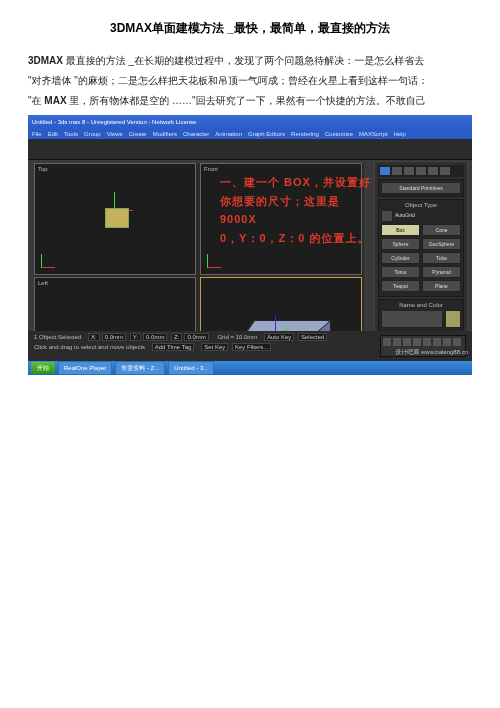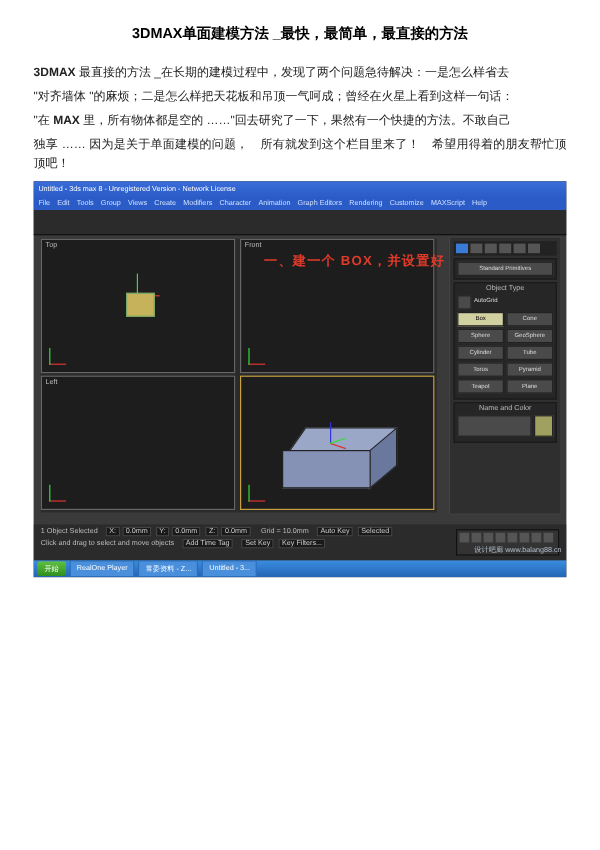--- a/index.html
+++ b/index.html
@@ -24,21 +24,21 @@
   .para {
     font-size: 10px;
     line-height: 1.6;
     color: #222;
     text-align: justify;
     margin-bottom: 4px;
   }
   .para .bold { font-weight: bold; margin-top: 44px; }
   .screenshot {
     width: 444px;
-    height: 330px;
+    height: 260px;
     background: #3a3a3a;
     position: relative;
     margin-top: 6px;
     overflow: hidden;
     font-size: 6px;
   }
   .sc-titlebar {
     position: absolute; left: 0; top: 0; right: 0; height: 14px;
     background: linear-gradient(to bottom,#3a6dd9,#2a5bc7);
     color: #fff;
@@ -180,21 +180,20 @@
 <div class="page">
   <div class="title">3DMAX单面建模方法 _最快，最简单，最直接的方法</div>
 
   <div class="para">
     <span class="bold">3DMAX</span><span> 最直接的方法 _在长期的建模过程中，发现了两个问题急待解决：一是怎么样省去</span>
   </div>
   <div class="para">"对齐墙体 "的麻烦；二是怎么样把天花板和吊顶一气呵成；曾经在火星上看到这样一句话：</div>
   <div class="para">
     <span>"在 </span><span class="bold">MAX</span><span> 里，所有物体都是空的 ……"回去研究了一下，果然有一个快捷的方法。不敢自己</span>
   </div>
-  <div class="para">独享 …… 因为是关于单面建模的问题，　所有就发到这个栏目里来了！　希望用得着的朋友帮忙顶顶吧！</div>
 
   <div class="screenshot">
 
     <div class="sc-titlebar">
       <span>Untitled - 3ds max 8 - Unregistered Version - Network License</span>
     </div>
 
     <div class="sc-menubar">
       <span>File</span>
       <span>Edit</span>
@@ -252,20 +251,22 @@
           </div>
         <div class="gizmo">
             <div class="gx"></div>
             <div class="gy"></div>
           </div>
       </div>
     </div>
 
     <div class="overlay-text">
       <div>一、建一个 BOX，并设置好</div>
+      <div>你想要的尺寸；这里是 9000X</div>
+      <div>0，Y：0，Z：0 的位置上。</div>
     </div>
 
     <div class="sc-sidepanel">
       <div class="sp-tabs">
         <div class="t on"></div>
         <div class="t"></div>
         <div class="t"></div>
         <div class="t"></div>
         <div class="t"></div>
         <div class="t"></div>

